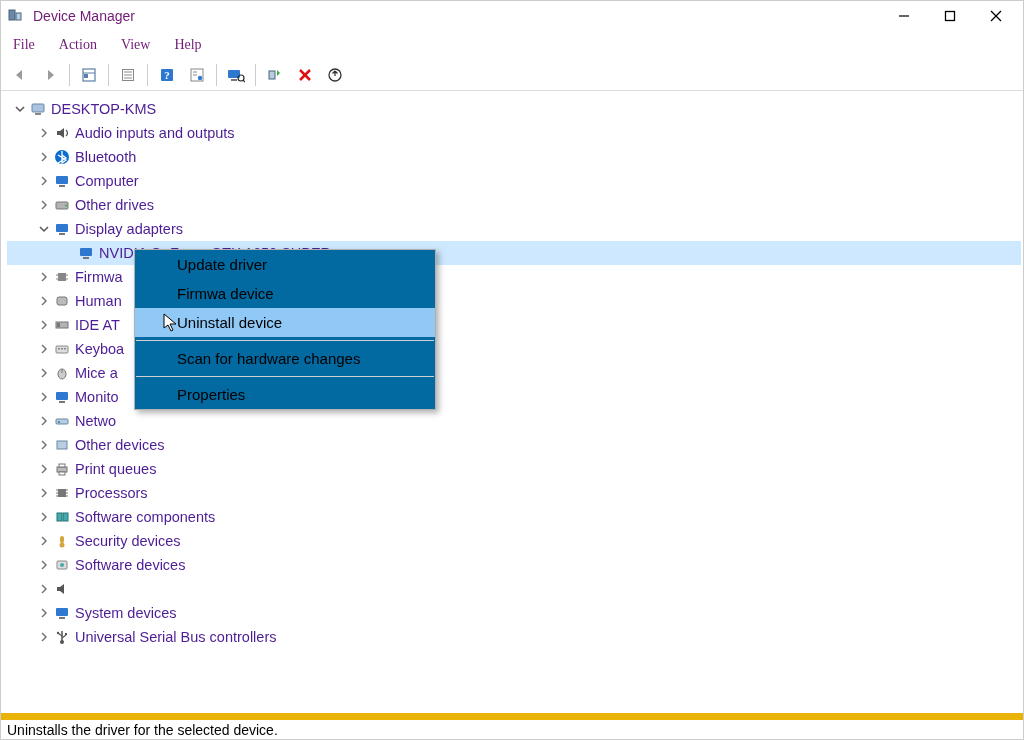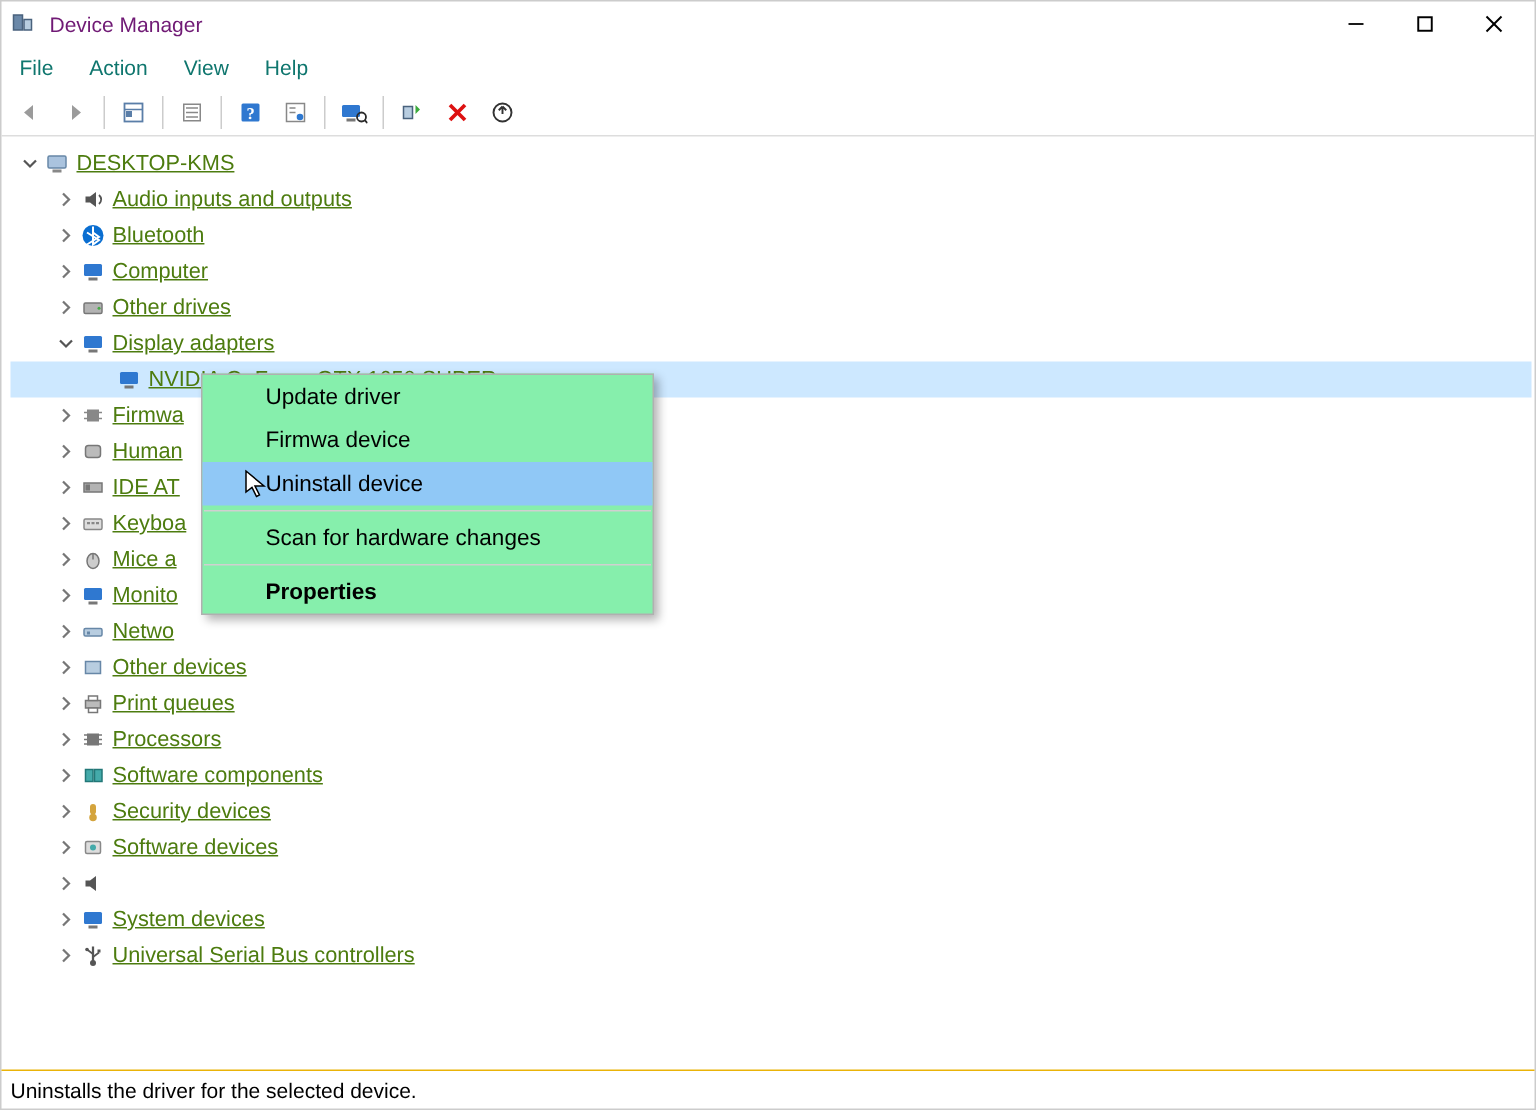--- a/index.html
+++ b/index.html
@@ -6,41 +6,41 @@
   html, body { width: 1024px; height: 740px; font-family: "Segoe UI", Tahoma, sans-serif; font-size: 14px; background: #fff; overflow: hidden; }
   .window { width: 1024px; height: 740px; display: flex; flex-direction: column; border: 1px solid #ccc; }
 
   .titlebar { height: 30px; display: flex; align-items: center; padding: 0 4px; }
   .titlebar .app-icon { width: 20px; height: 20px; display: flex; align-items: center; justify-content: center; margin-right: 8px; }
   .titlebar .title { flex: 0 0 auto; font-size: 14px; color: #701a75; }
   .titlebar .spacer { flex: 1; }
   .win-btns { display: flex; }
   .win-btn { width: 46px; height: 30px; display: flex; align-items: center; justify-content: center; font-size: 14px; color: #000; }
 
-  .menubar { height: 28px; display: flex; align-items: center; padding: 0 6px; gap: 12px; color: #0f766e; }
+  .menubar { height: 28px; display: flex; align-items: center; padding: 0 6px; gap: 12px; color: #701a75; font-family: Liberation Serif, serif; }
   .menubar span { padding: 2px 6px; }
 
   .toolbar { height: 32px; display: flex; align-items: center; padding: 0 6px; gap: 4px; border-bottom: 1px solid #ddd; }
   .tool { width: 26px; height: 26px; display: flex; align-items: center; justify-content: center; border: 1px solid transparent; }
   .sep { width: 1px; height: 22px; background: #ccc; margin: 0 2px; }
 
   .tree { flex: 1; overflow: auto; padding: 6px 2px 6px 6px; position: relative; }
-  .tree-row { display: flex; align-items: center; height: 24px; line-height: 24px; font-size: 14.5px; color: #4d7c0f; user-select: none; position: relative; text-decoration: underline; }
+  .tree-row { display: flex; align-items: center; height: 24px; line-height: 24px; font-size: 14.5px; color: #4c1d95; user-select: none; position: relative; }
   .chev { width: 14px; display: inline-flex; align-items: center; justify-content: center; color: #666; font-size: 12px; }
   .ico { width: 18px; height: 18px; display: inline-flex; align-items: center; justify-content: center; margin: 0 4px 0 2px; }
   .lbl { white-space: nowrap; }
   .selected { background: #cde8ff; }
 
-  .context-menu { position: absolute; background: #86efac; border: 1px solid #b0b0b0; box-shadow: 3px 3px 6px rgba(0,0,0,0.3); font-size: 15px; }
+  .context-menu { position: absolute; background: #0369a1; border: 1px solid #b0b0b0; box-shadow: 3px 3px 6px rgba(0,0,0,0.3); font-size: 15px; }
   .cm-item { padding: 6px 18px 6px 42px; cursor: default; }
   .cm-item.highlight { background: #90c8f6; }
-  .cm-item.bold { font-weight: bold; }
+  .cm-item.bold { font-weight: normal; }
   .cm-sep { height: 1px; background: #d0d0d0; margin: 3px 1px; }
 
-  .statusbar { height: 26px; border-top: 1px solid #eab308; display: flex; align-items: center; padding: 0 6px; font-size: 14px; color: #000; }
+  .statusbar { height: 26px; border-top: 7px solid #eab308; display: flex; align-items: center; padding: 0 6px; font-size: 14px; color: #000; }
 
   .cursor { position: absolute; width: 16px; height: 20px; pointer-events: none; }
 </style>
 </head>
 <body>
 
 <div class="window">
 
   <div class="titlebar">
     <span class="app-icon">

